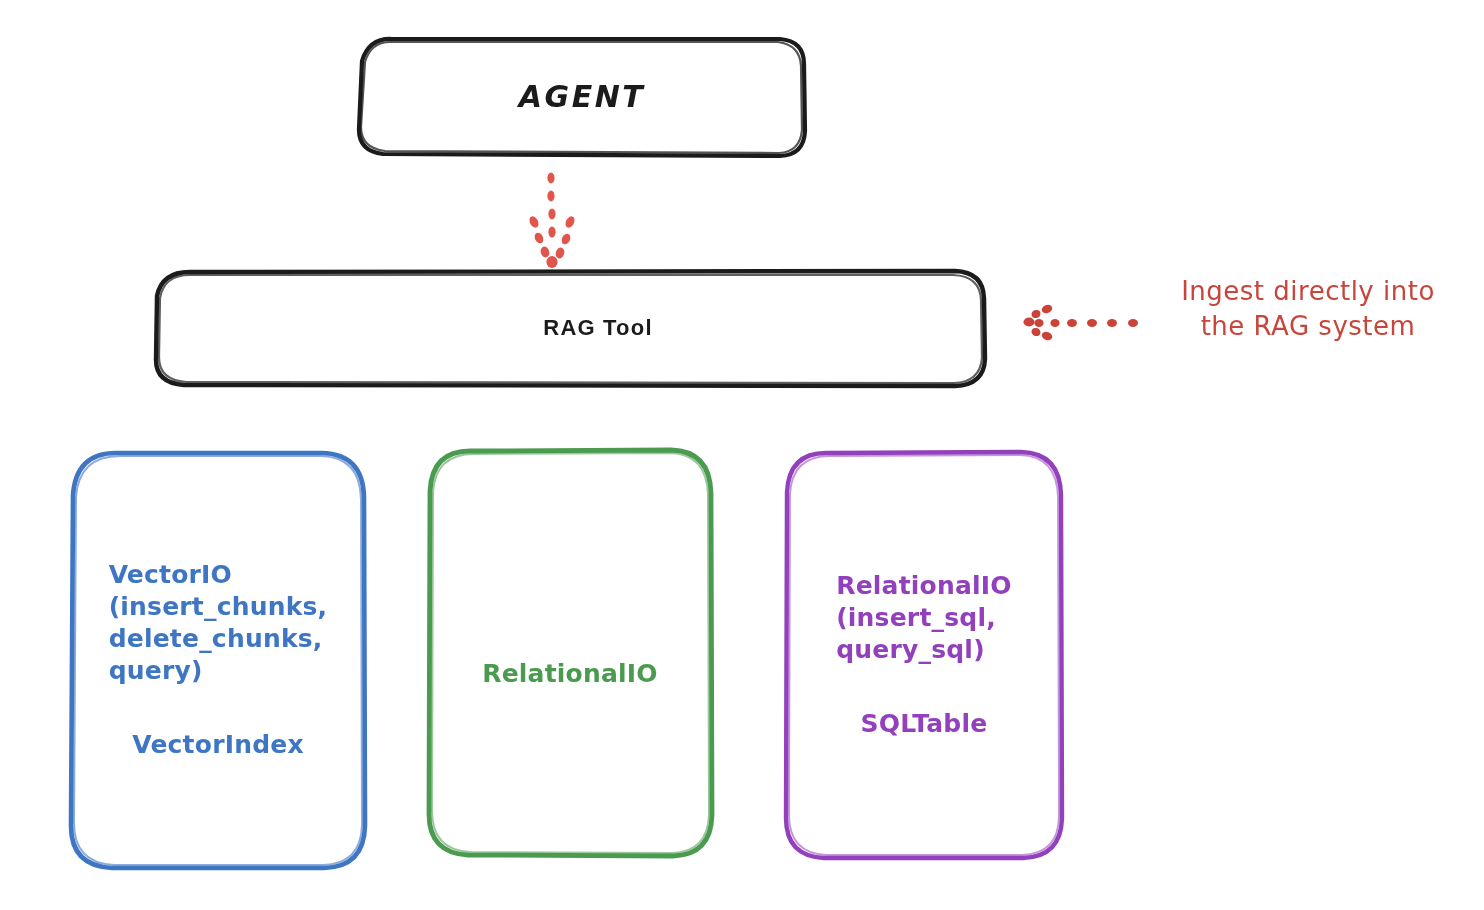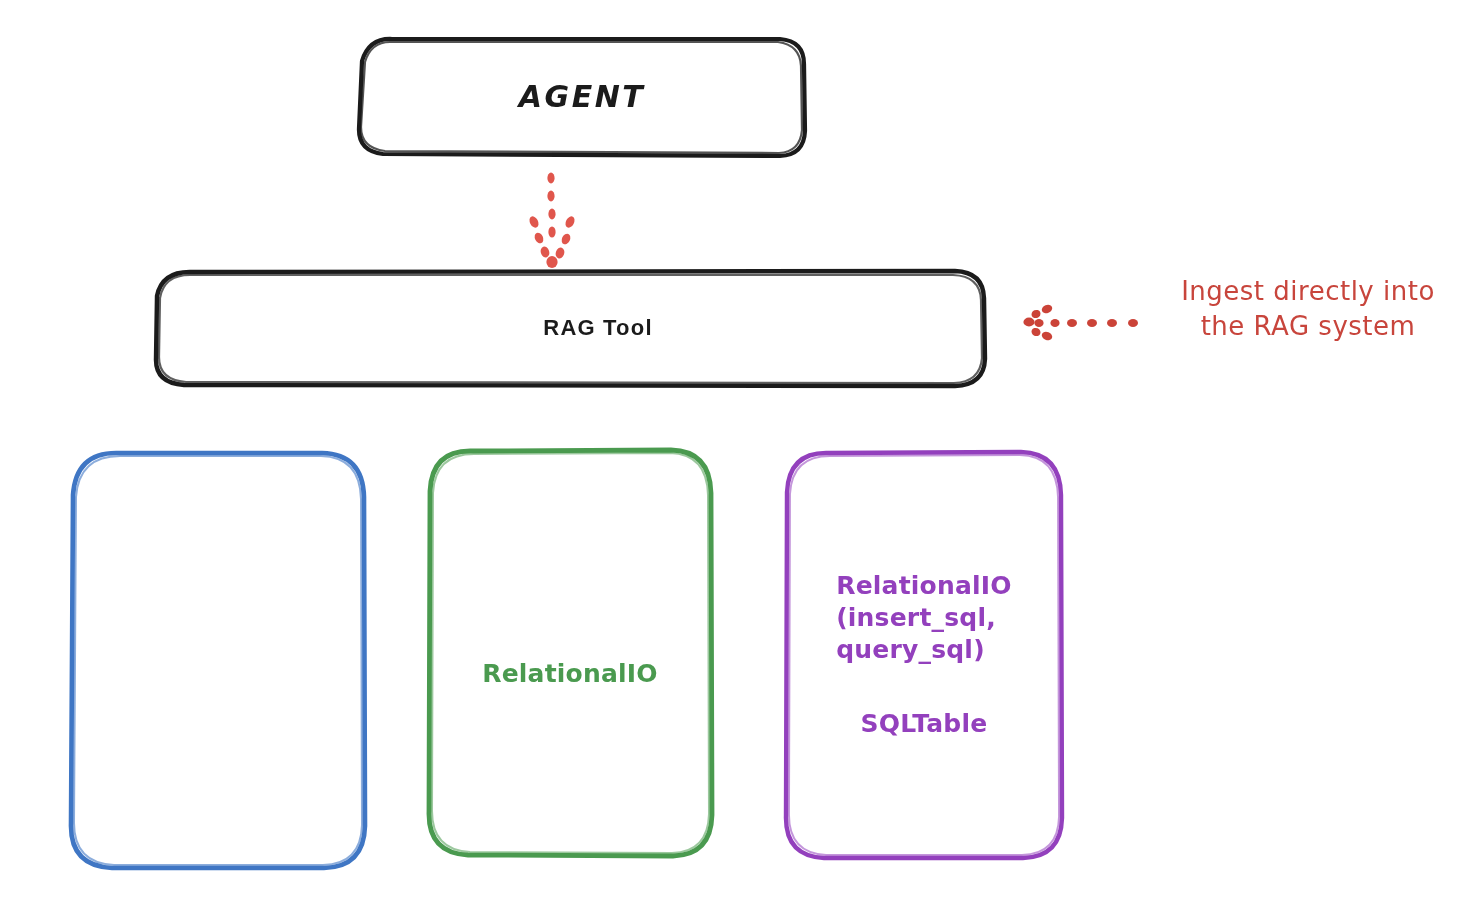--- a/index.html
+++ b/index.html
@@ -168,20 +168,27 @@
   </svg>
 
   <div class="node-label" id="agent-box">
     <span>AGENT</span>
   </div>
 
   <div class="node-label" id="ragtool-box">
     <span>RAG Tool</span>
   </div>
 
+  <div class="node-label store-box" id="vector-box">
+    <span class="api-text">VectorIO
+(insert_chunks,
+delete_chunks,
+query)</span>
+    <span class="index-text">VectorIndex</span>
+  </div>
 
   <div class="node-label store-box" id="keyvalue-box">
     <span class="index-text">RelationalIO</span>
   </div>
 
   <div class="node-label store-box" id="relational-box">
     <span class="api-text">RelationalIO
 (insert_sql,
 query_sql)</span>
     <span class="index-text">SQLTable</span>

